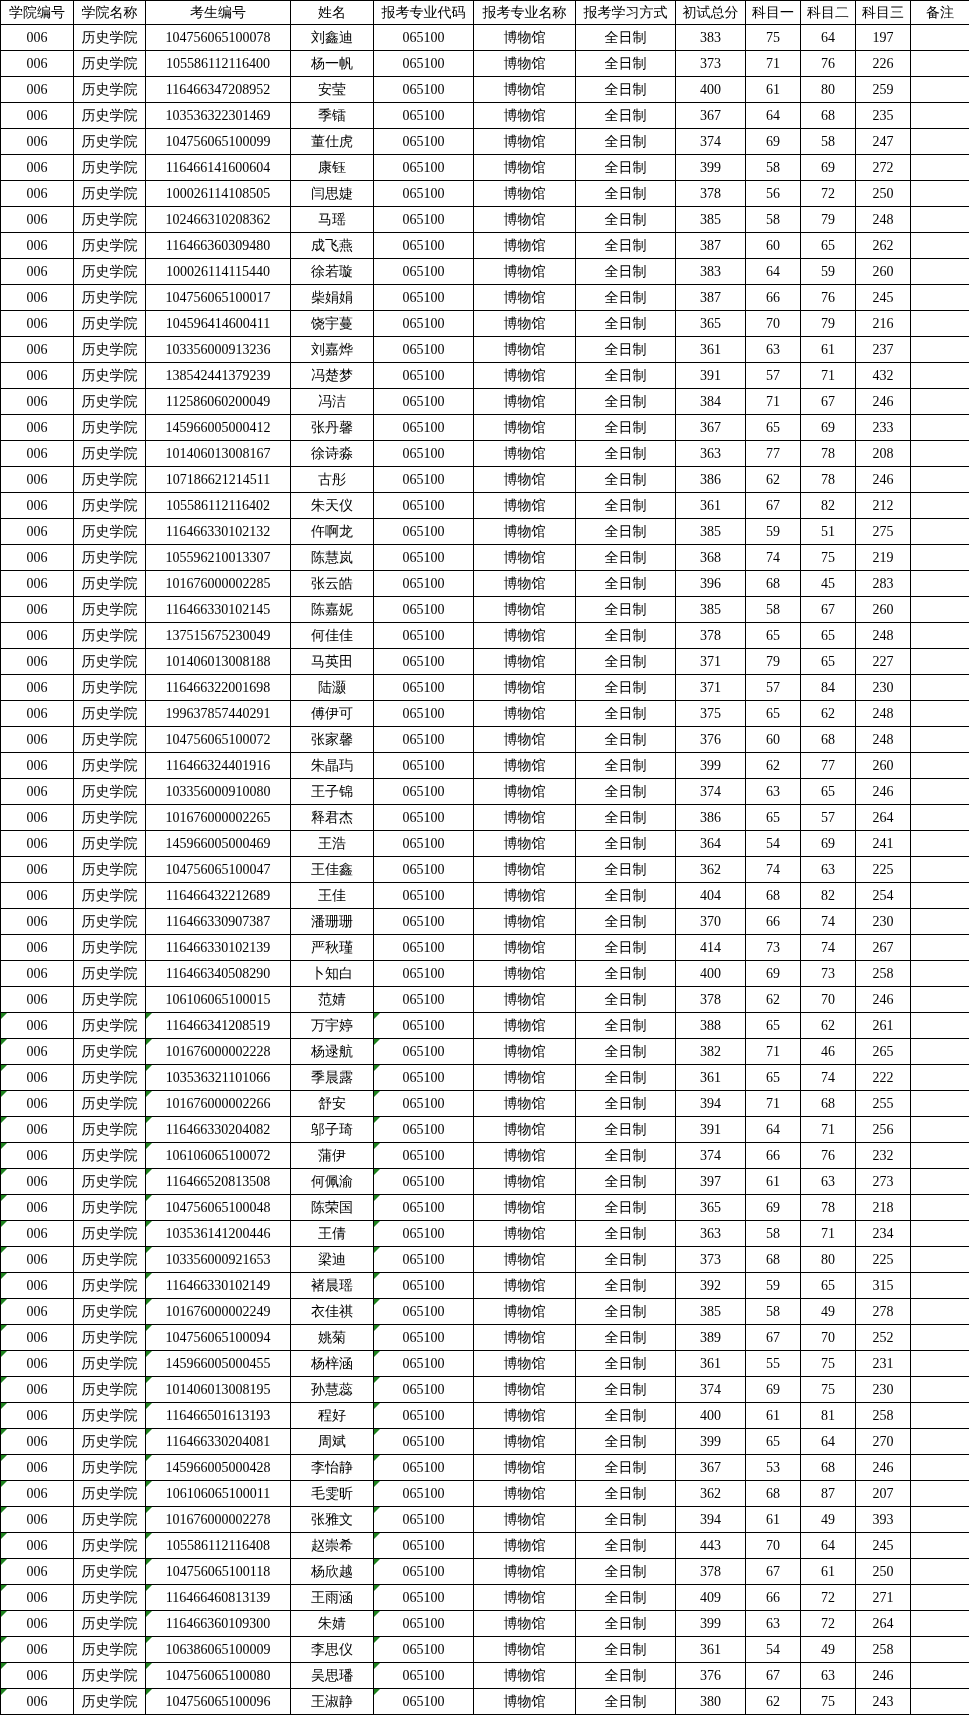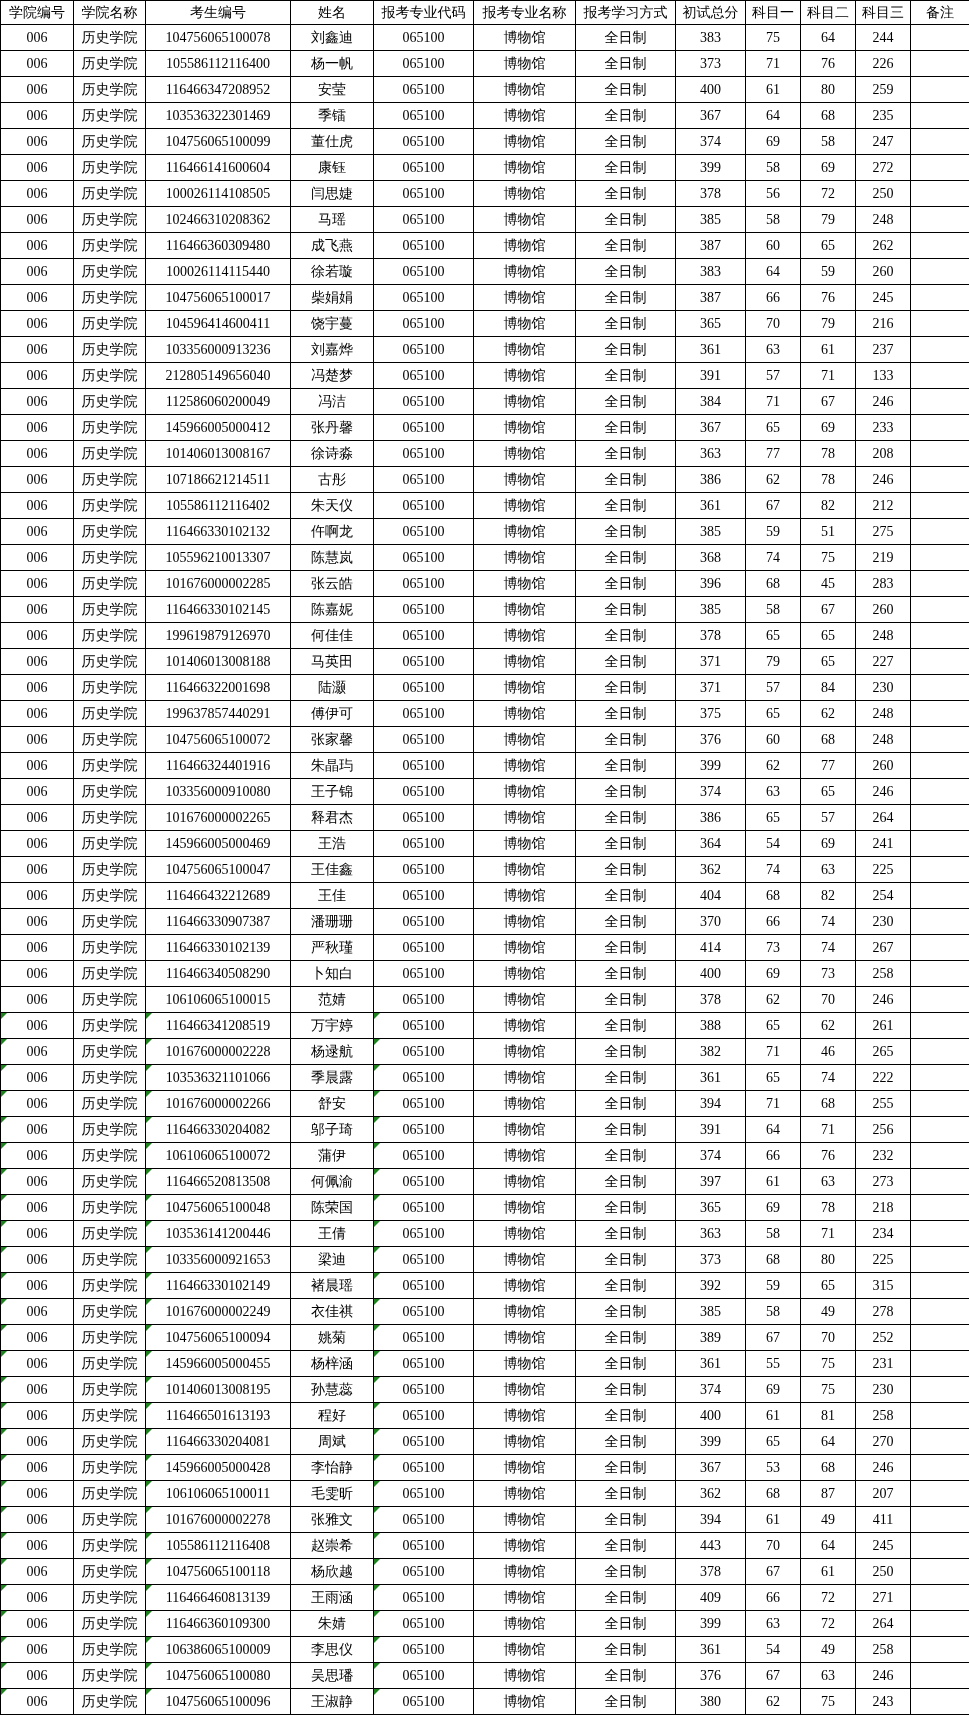--- a/index.html
+++ b/index.html
@@ -84,21 +84,21 @@
         <td>006</td>
         <td>历史学院</td>
         <td>104756065100078</td>
         <td>刘鑫迪</td>
         <td>065100</td>
         <td>博物馆</td>
         <td>全日制</td>
         <td>383</td>
         <td>75</td>
         <td>64</td>
-        <td>244</td>
+        <td>197</td>
         <td></td>
       </tr>
       <tr>
         <td>006</td>
         <td>历史学院</td>
         <td>105586112116400</td>
         <td>杨一帆</td>
         <td>065100</td>
         <td>博物馆</td>
         <td>全日制</td>
@@ -258,29 +258,29 @@
         <td>全日制</td>
         <td>361</td>
         <td>63</td>
         <td>61</td>
         <td>237</td>
         <td></td>
       </tr>
       <tr>
         <td>006</td>
         <td>历史学院</td>
-        <td>212805149656040</td>
+        <td>138542441379239</td>
         <td>冯楚梦</td>
         <td>065100</td>
         <td>博物馆</td>
         <td>全日制</td>
         <td>391</td>
         <td>57</td>
         <td>71</td>
-        <td>133</td>
+        <td>432</td>
         <td></td>
       </tr>
       <tr>
         <td>006</td>
         <td>历史学院</td>
         <td>112586060200049</td>
         <td>冯洁</td>
         <td>065100</td>
         <td>博物馆</td>
         <td>全日制</td>
@@ -398,21 +398,21 @@
         <td>全日制</td>
         <td>385</td>
         <td>58</td>
         <td>67</td>
         <td>260</td>
         <td></td>
       </tr>
       <tr>
         <td>006</td>
         <td>历史学院</td>
-        <td>199619879126970</td>
+        <td>137515675230049</td>
         <td>何佳佳</td>
         <td>065100</td>
         <td>博物馆</td>
         <td>全日制</td>
         <td>378</td>
         <td>65</td>
         <td>65</td>
         <td>248</td>
         <td></td>
       </tr>
@@ -882,21 +882,21 @@
         <td>006<span class="tri"></span></td>
         <td>历史学院</td>
         <td>101676000002278<span class="tri"></span></td>
         <td>张雅文</td>
         <td>065100<span class="tri"></span></td>
         <td>博物馆</td>
         <td>全日制</td>
         <td>394</td>
         <td>61</td>
         <td>49</td>
-        <td>411</td>
+        <td>393</td>
         <td></td>
       </tr>
       <tr>
         <td>006<span class="tri"></span></td>
         <td>历史学院</td>
         <td>105586112116408<span class="tri"></span></td>
         <td>赵崇希</td>
         <td>065100<span class="tri"></span></td>
         <td>博物馆</td>
         <td>全日制</td>

